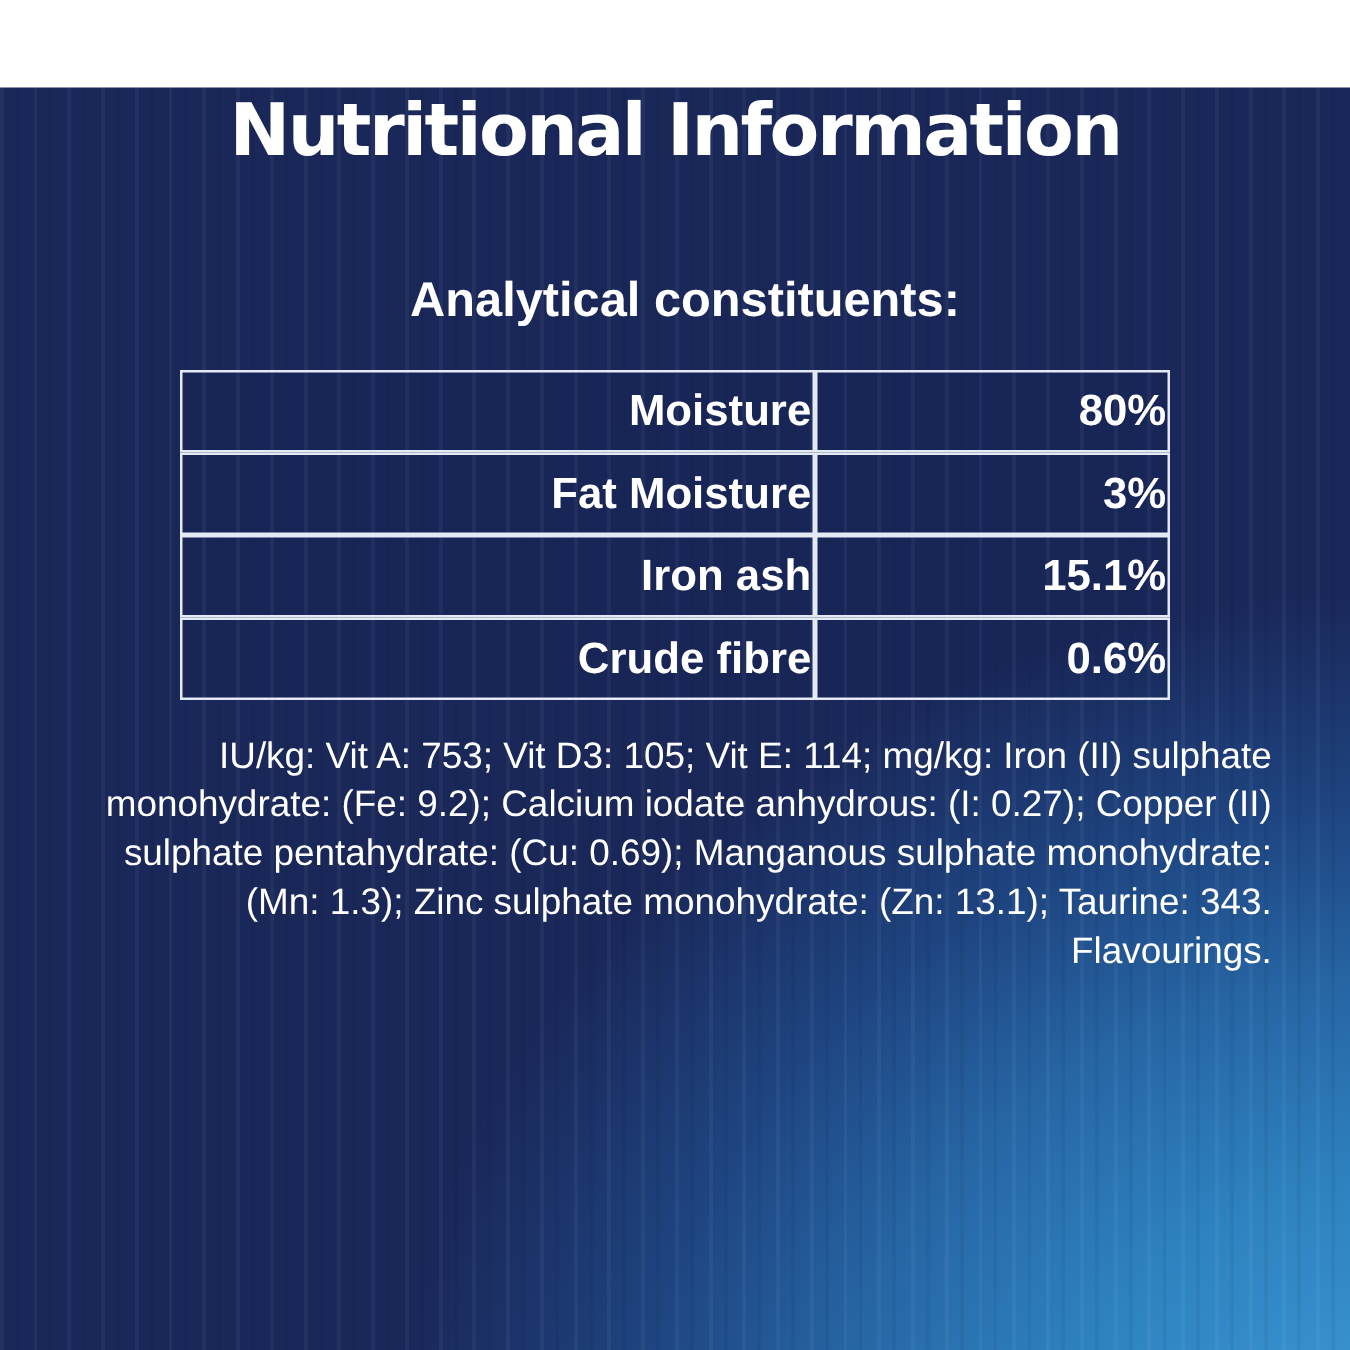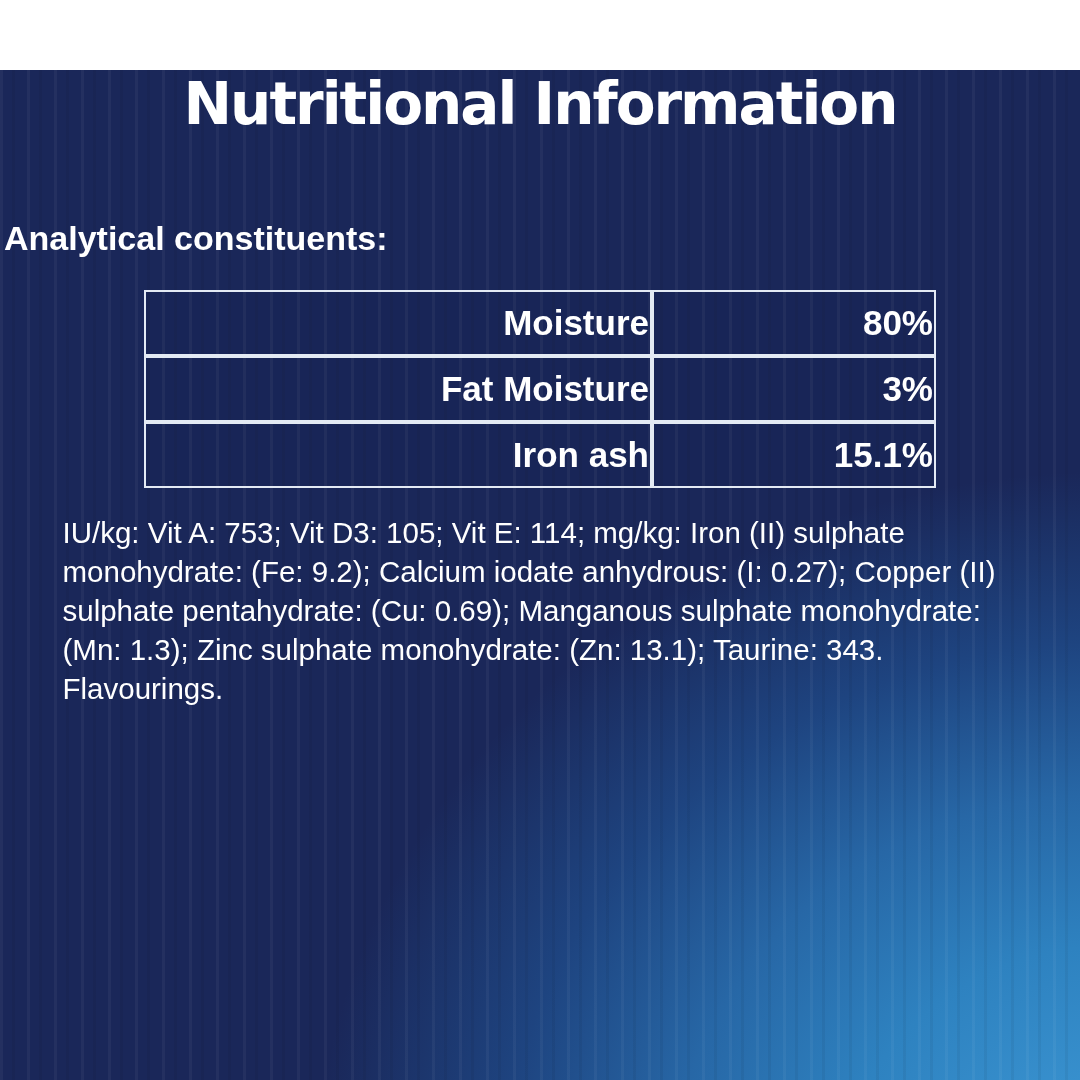--- a/index.html
+++ b/index.html
@@ -46,24 +46,24 @@
   .page-title {
     margin: 70px 0 0 0;
     text-align: center;
     font-family: "DejaVu Sans", sans-serif;
     font-weight: 700;
     font-size: 58px;
     line-height: 1.2;
     letter-spacing: -2px;
   }
   .section-heading {
-    margin: 78px 0 0 4px;
-    text-align: left;
+    margin: 78px 0 0 16px;
+    text-align: center;
     font-weight: 700;
-    font-size: 34px;
+    font-size: 39px;
     line-height: 1.2;
     letter-spacing: 0px;
   }
   .section-heading.additives {
     margin-top: 64px;
   }
   table.analytical {
     margin: 32px auto 0 auto;
     width: 768px;
     border-collapse: separate;
@@ -84,21 +84,21 @@
     width: 451px;
     padding-left: 52px;
   }
   td.nutrient-value {
     width: 245px;
     padding-left: 34px;
   }
   .additives-text {
     width: 955px;
     margin: 26px auto 0 auto;
-    text-align: left;
+    text-align: right;
     font-size: 29.5px;
     font-weight: 400;
     line-height: 1.32;
   }
 </style>
 </head>
 <body>
 
 <div class="canvas">
   <div class="inner">
@@ -114,20 +114,24 @@
           <td class="nutrient-value">80%</td>
         </tr>
         <tr>
           <td class="nutrient-label">Fat Moisture</td>
           <td class="nutrient-value">3%</td>
         </tr>
         <tr>
           <td class="nutrient-label">Iron ash</td>
           <td class="nutrient-value">15.1%</td>
         </tr>
+        <tr>
+          <td class="nutrient-label">Crude fibre</td>
+          <td class="nutrient-value">0.6%</td>
+        </tr>
       </tbody>
     </table>
 
 
     <p class="additives-text">IU/kg: Vit A: 753; Vit D3: 105; Vit E: 114; mg/kg: Iron (II) sulphate monohydrate: (Fe: 9.2); Calcium iodate anhydrous: (I: 0.27); Copper (II) sulphate pentahydrate: (Cu: 0.69); Manganous sulphate monohydrate: (Mn: 1.3); Zinc sulphate monohydrate: (Zn: 13.1); Taurine: 343. Flavourings.</p>
 
   </div>
 </div>
 
 </body></html>

